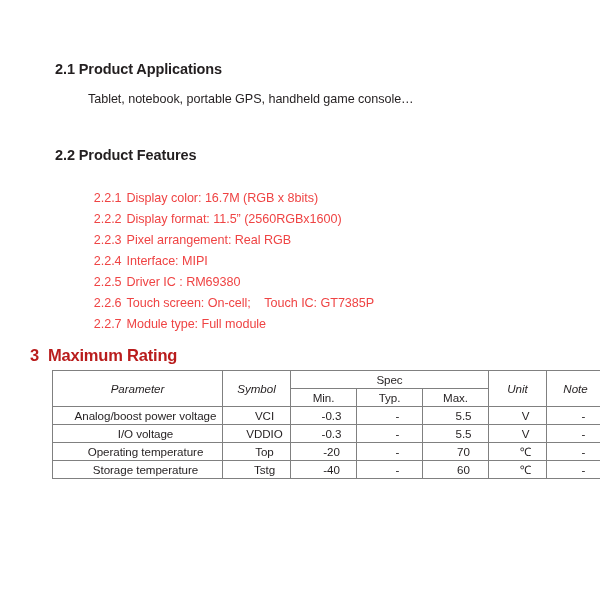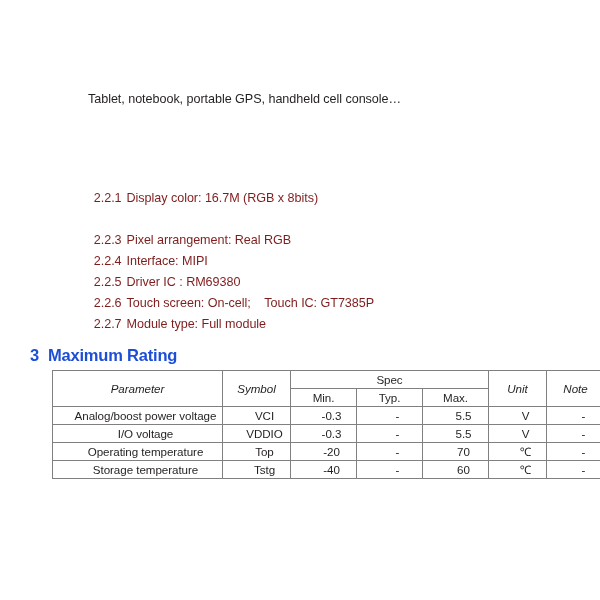--- a/index.html
+++ b/index.html
@@ -30,39 +30,39 @@
     letter-spacing: -0.1px;
     color: #231f20;
     white-space: nowrap;
   }
   .h1 {
     position: absolute;
     left: 30px;
     font-size: 16.5px;
     font-weight: bold;
     letter-spacing: -0.2px;
-    color: #1d4ed8;
+    color: #b91c1c;
     white-space: nowrap;
   }
   .h1 .num { margin-right: 9px; }
 
   
   .body-line {
     position: absolute;
     left: 88px;
     font-size: 12.6px;
     color: #231f20;
     white-space: pre;
     letter-spacing: -0.05px;
   }
   .feat-line {
     position: absolute;
     left: 80px;
     font-size: 12.6px;
-    color: #7f1d1d;
+    color: #ef4444;
     white-space: pre;
     letter-spacing: -0.05px;
   }
   .feat-line .idx { margin-right: 5px; }
 
   
   .tbl-wrap {
     position: absolute;
     left: 52px;
     top: 370px;
@@ -99,28 +99,33 @@
   .col-sym    { width: 68px; }
   .col-spec   { width: 66px; }
   .col-unit   { width: 58px; }
   .col-note   { width: 58px; }
 </style>
 </head>
 <body>
 
 <div class="page">
 
-
-  <div class="body-line" style="top:92px;">Tablet, notebook, portable GPS, handheld cell console…</div>
-
+  <div class="h2" style="top:61px;">2.1 Product Applications</div>
+
+  <div class="body-line" style="top:92px;">Tablet, notebook, portable GPS, handheld game console…</div>
+
+  <div class="h2" style="top:147px;">2.2 Product Features</div>
 
   <div class="feat-line" style="top:177px;">
     <span class="idx">2.2.1</span><span>Display color: 16.7M (RGB x 8bits)</span>
   </div>
 
+  <div class="feat-line" style="top:198px;">
+    <span class="idx">2.2.2</span><span>Display format: 11.5” (2560RGBx1600)</span>
+  </div>
 
   <div class="feat-line" style="top:219px;">
     <span class="idx">2.2.3</span><span>Pixel arrangement: Real RGB</span>
   </div>
 
   <div class="feat-line" style="top:240px;">
     <span class="idx">2.2.4</span><span>Interface: MIPI</span>
   </div>
 
   <div class="feat-line" style="top:261px;">

